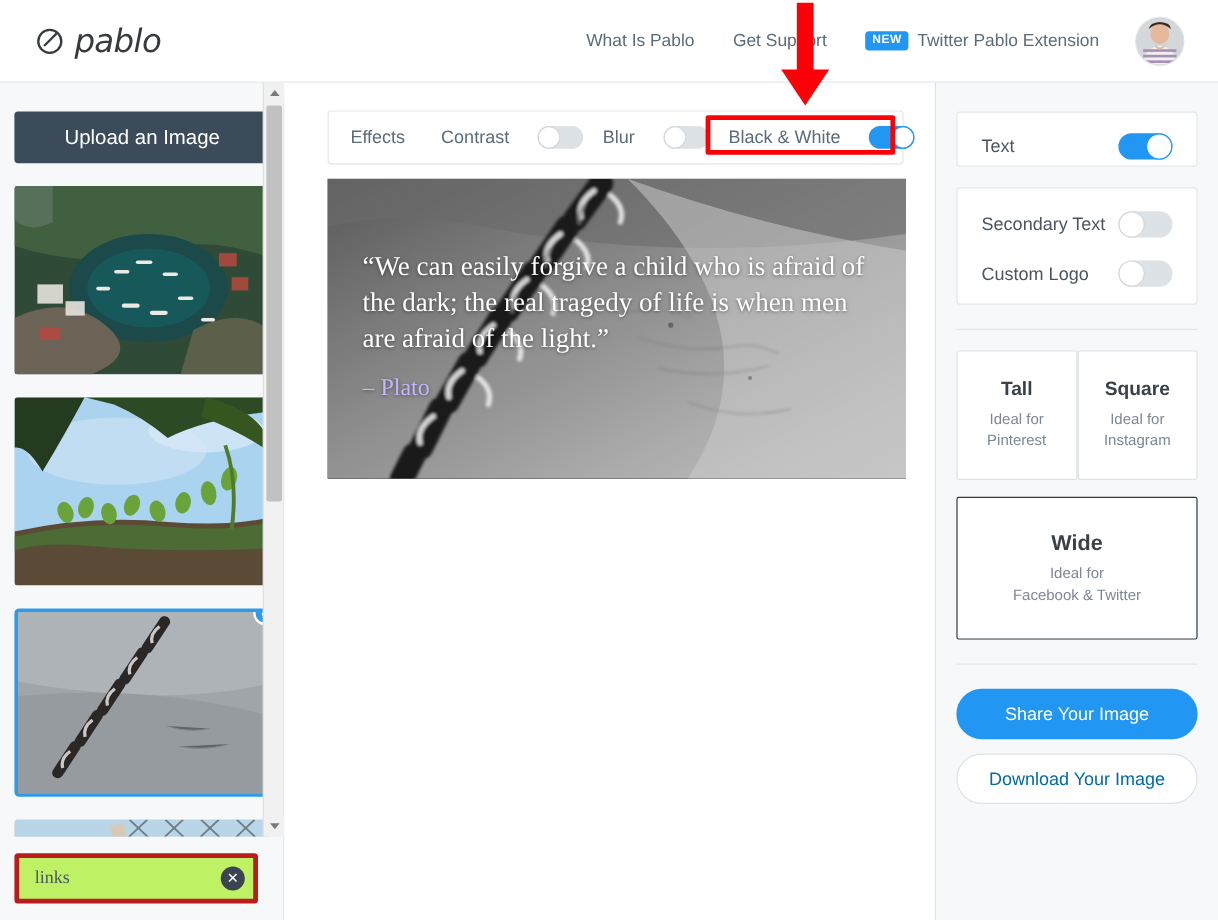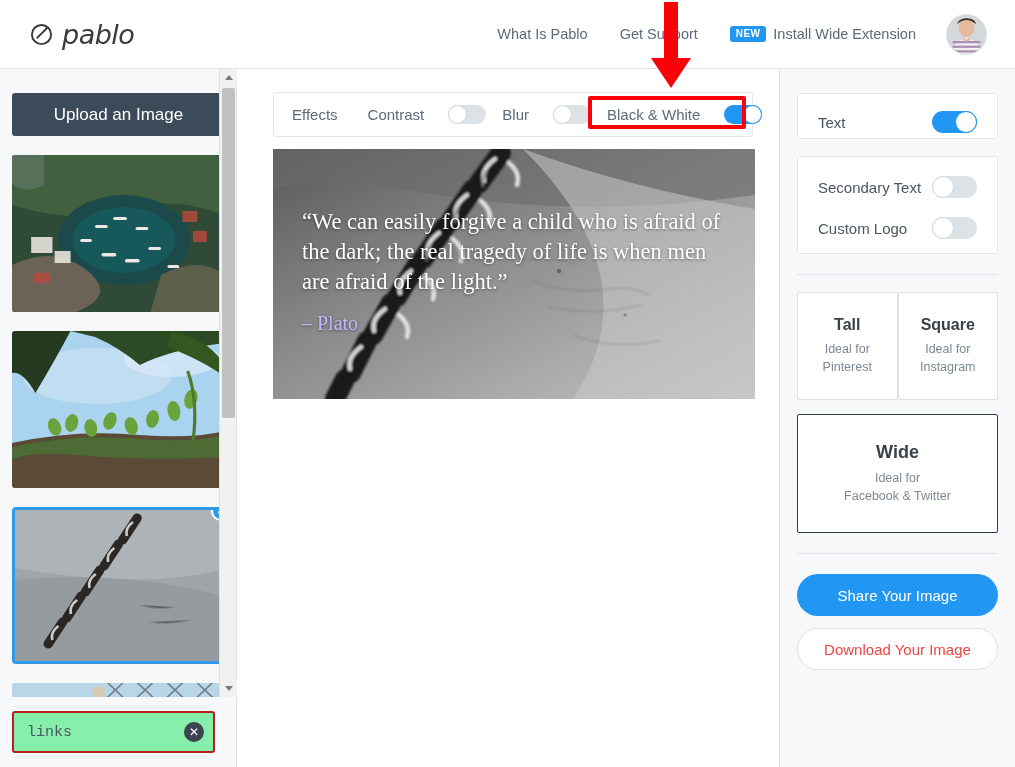--- a/index.html
+++ b/index.html
@@ -87,23 +87,23 @@
   .sb-thumb {
     position: absolute; left: 2px; top: 19px; width: 13px; height: 330px;
     background: #c1c1c1; border-radius: 2px; cursor: pointer;
   }
 
   
   .search-wrap {
     position: absolute; left: 12px; bottom: 14px; width: 203px; height: 42px;
   }
   .search-input {
-    width: 100%; height: 100%; border: 2px solid #b91c1c; border-radius: 3px;
-    background: #86efac; font-size: 15px; color: #4a5560; padding: 0 38px 0 13px;
-    font-family: Liberation Mono, monospace; outline: none;
+    width: 100%; height: 100%; border: 4px solid #b91c1c; border-radius: 3px;
+    background: #bef264; font-size: 15px; color: #4a5560; padding: 0 38px 0 13px;
+    font-family: Liberation Serif, serif; outline: none;
   }
   .search-clear {
     position: absolute; right: 11px; top: 11px; width: 20px; height: 20px;
     border-radius: 50%; background: #3b4450; color: #fff; font-size: 12px;
     display: flex; align-items: center; justify-content: center; cursor: pointer;
   }
 
   
   .canvas {
     position: absolute; left: 237px; top: 69px; width: 542px; height: 698px;
@@ -188,21 +188,21 @@
   .size-title { font-size: 16px; font-weight: bold; color: #39414a; margin-bottom: 6px; }
   .size-sub { font-size: 12.5px; color: #7d8795; line-height: 1.45; }
 
   .btn-primary {
     margin: 20px 17px 0 17px; height: 42px; border-radius: 21px; background: #2196f3;
     color: #fff; font-size: 15px; display: flex; align-items: center;
     justify-content: center; cursor: pointer;
   }
   .btn-secondary {
     margin: 12px 17px 0 17px; height: 42px; border-radius: 21px; background: #fff;
-    border: 1px solid #dde2e6; color: #ef4444; font-size: 15px;
+    border: 1px solid #dde2e6; color: #0369a1; font-size: 15px;
     display: flex; align-items: center; justify-content: center; cursor: pointer;
   }
 </style>
 </head>
 <body>
 
 <div id="app">
 
   <div class="header">
     <div class="logo">
@@ -213,21 +213,21 @@
         </svg>
       </span>
       <span class="logo-text">pablo</span>
     </div>
 
     <div class="nav">
       <a class="nav-link">What Is Pablo</a>
       <a class="nav-link">Get Support</a>
       <div class="nav-ext">
         <span class="badge-new">NEW</span>
-        <span class="nav-ext-label">Install Wide Extension</span>
+        <span class="nav-ext-label">Twitter Pablo Extension</span>
       </div>
       <div class="avatar">
         <svg viewBox="0 0 42 42">
           <rect width="42" height="42" fill="#d4d8db"></rect>
           <ellipse cx="21" cy="14" rx="8.5" ry="9.5" fill="#e6b89c"></ellipse>
           <path d="M11 10 Q21 1 31 10 Q31 4 21 3.5 Q12 4 11 10Z" fill="#3a2a21"></path>
           <path d="M6 42 Q7 27 21 25 Q35 27 36 42 Z" fill="#f2f0ef"></path>
           <g fill="#a98fb5">
             <rect x="6" y="28" width="30" height="2.4"></rect>
             <rect x="6" y="33" width="30" height="2.4"></rect>

